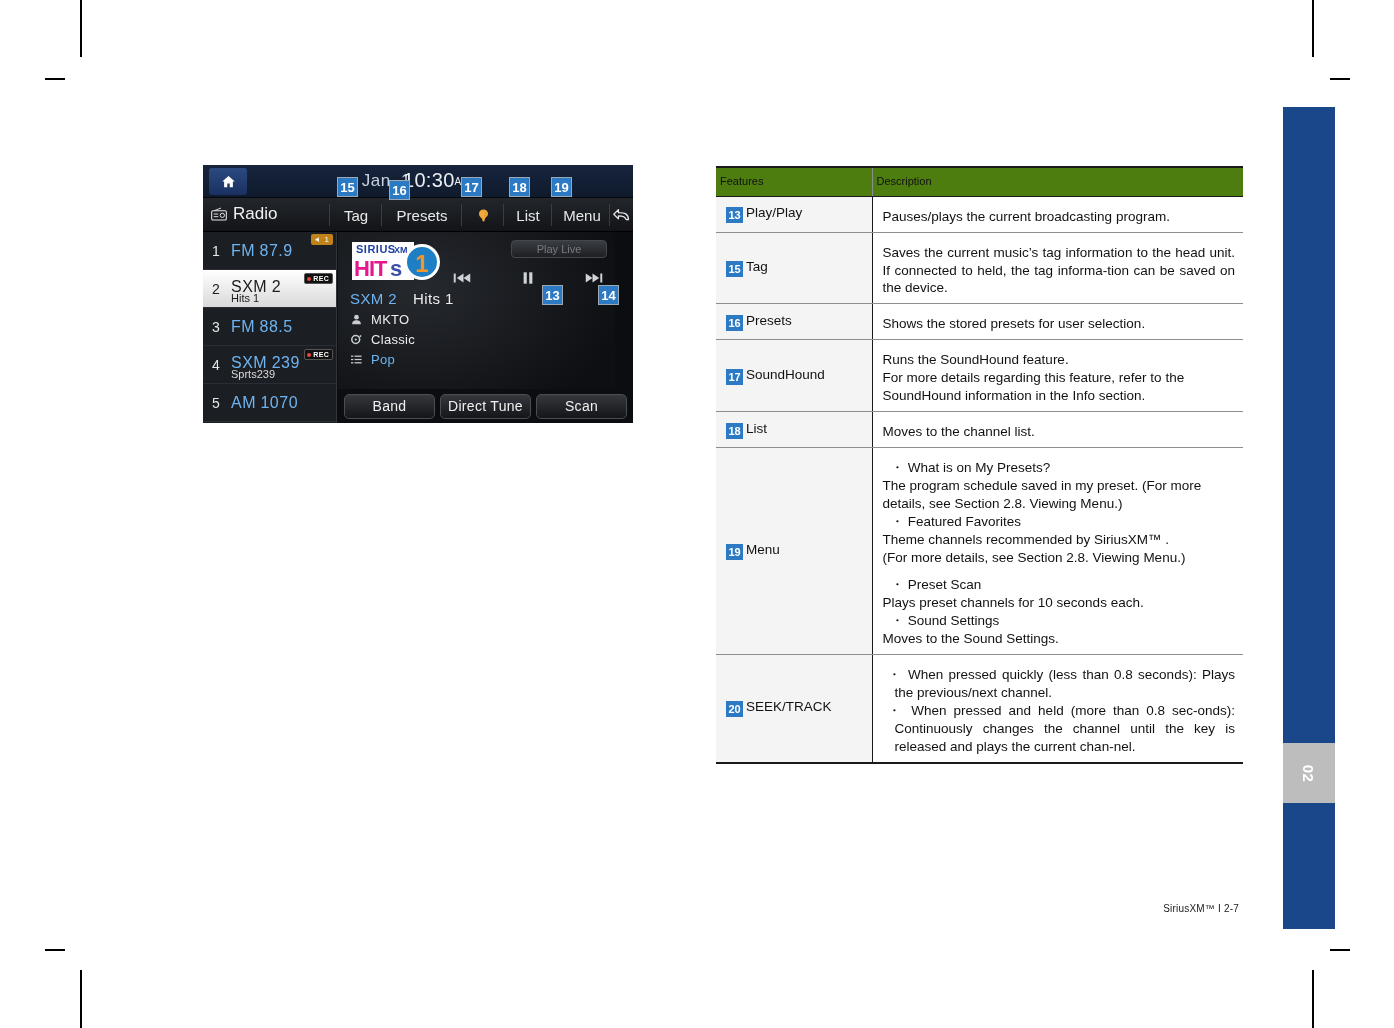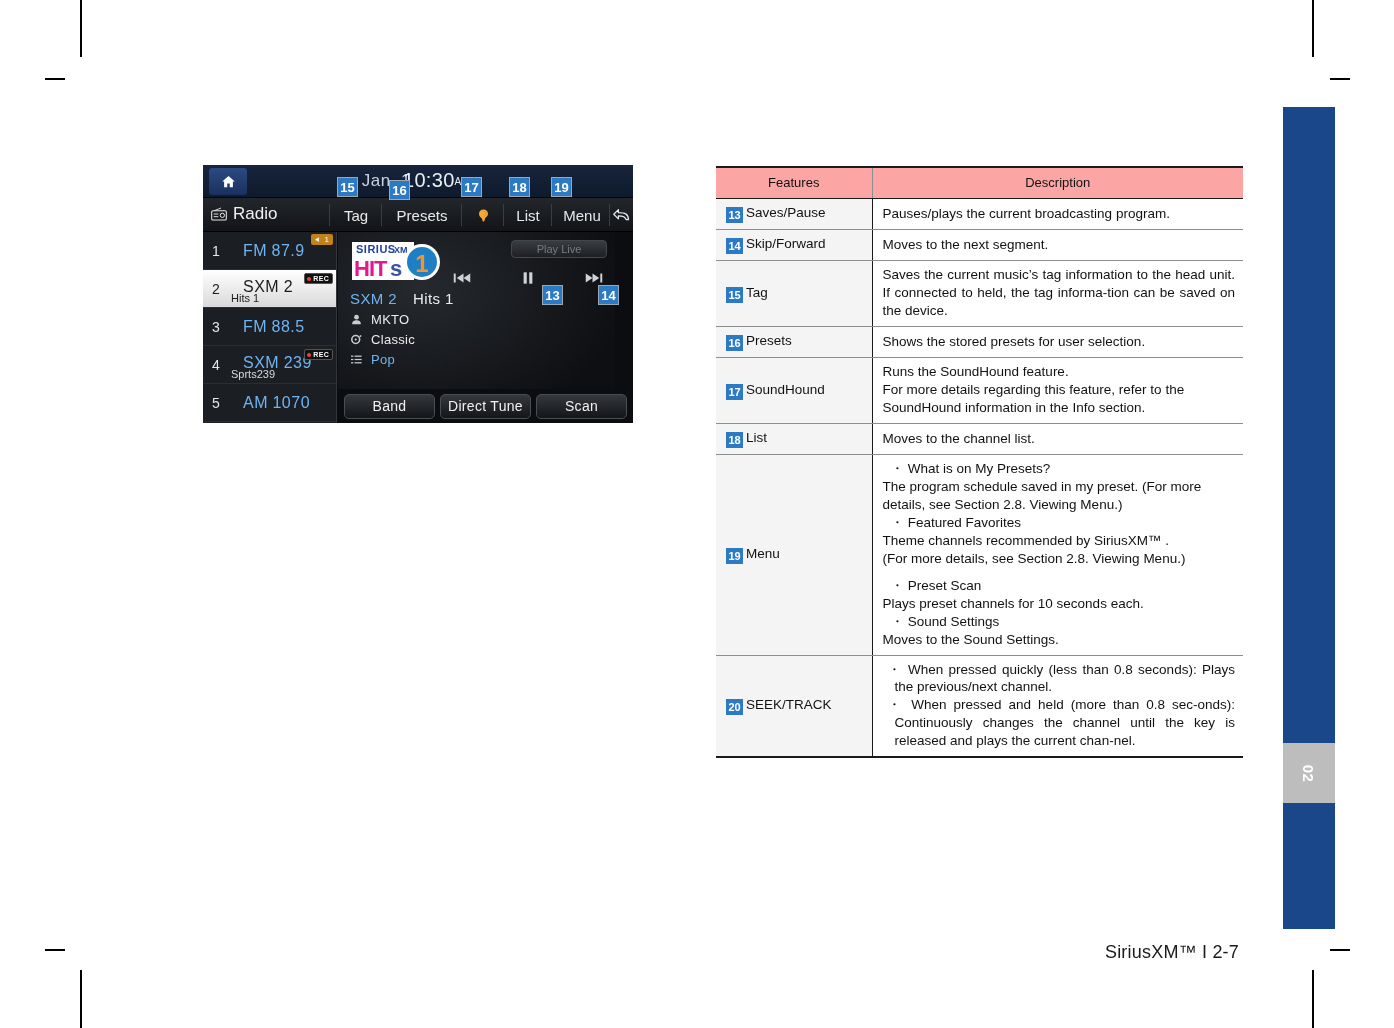--- a/index.html
+++ b/index.html
@@ -24,22 +24,22 @@
     background:#bdbdbd;
     display:flex; align-items:center; justify-content:center;
   }
   .side-tab-chapter span {
     transform: rotate(90deg);
     color:#ffffff; font-size:15px; font-weight:600; letter-spacing:0.5px;
   }
 
   
   .footer {
-    position:absolute; right:155px; top:942px;
-    font-size:18px; color:#1a1a1a; letter-spacing:0.2px;
+    position:absolute; right:155px; top:903px;
+    font-size:10px; color:#1a1a1a; letter-spacing:0.2px;
   }
 
   
   .hu {
     position:absolute; left:203px; top:165px; width:430px; height:258px;
     background:#0b0d10; overflow:hidden;
     font-family:"Liberation Sans", sans-serif;
   }
   
   .hu-status {
@@ -89,21 +89,21 @@
     border-right:1px solid #32363d;
   }
   .hu-row {
     position:relative; height:38px; border-bottom:1px solid #2a2d33;
     display:flex; align-items:center;
   }
   .hu-row .num {
     position:absolute; left:9px; top:50%; transform:translateY(-50%);
     color:#e6e6e6; font-size:14px;
   }
-  .hu-row .main { position:absolute; left:40px; top:50%; transform:translateY(-50%); }
+  .hu-row .main { position:absolute; left:28px; top:50%; transform:translateY(-50%); }
   .hu-row .main.two { top:8px; transform:none; }
   .hu-row .freq { color:#6fb4f0; font-size:16px; font-weight:500; letter-spacing:.5px; }
   .hu-row .freq-w { color:#f0f0f0; }
   .hu-row .sub { position:absolute; left:28px; top:22px; color:#dadada; font-size:11px; }
   .hu-row.sel {
     background: linear-gradient(180deg,#ffffff 0%,#d9d9d9 100%);
   }
   .hu-row.sel .freq-w, .hu-row.sel .sub { color:#1c1c1c; }
   .badge-rec {
     position:absolute; right:3px; top:3px; background:#111; border:1px solid #555;
@@ -189,35 +189,35 @@
     border-bottom:2px solid #1a1a1a;
   }
   .tbl table { border-collapse:collapse; width:100%; table-layout:fixed; }
   .tbl col.c1 { width:156px; }
   .tbl th, .tbl td {
     border-bottom:1px solid #8d8d8d;
     vertical-align:middle;
     font-size:13.5px; color:#121212; line-height:1.33;
   }
   .tbl thead th {
-    background:#fca5a5;
-    text-align:center;
+    background:#4d7c0f;
+    text-align:left;
     font-weight:normal;
-    font-size:13px;
+    font-size:11px;
     padding:6px 4px 7px;
     border-bottom:1px solid #1a1a1a;
   }
   .tbl thead th.c-feat { border-right:1px solid #8d8d8d; }
   .tbl td.feat {
     background:#f4f4f4;
     padding:5px 6px 6px 10px;
     border-right:1px solid #1a1a1a;
     white-space:nowrap;
   }
-  .tbl td.desc { background:#ffffff; padding:5px 8px 6px 10px; }
+  .tbl td.desc { background:#ffffff; padding:11px 8px 6px 10px; }
   .tbl tr:last-child td { border-bottom:none; }
   .fbadge {
     display:inline-block; min-width:17px; height:16px;
     background:#2d7ac4; color:#fff;
     font-size:11px; font-weight:bold; line-height:16px;
     text-align:center; padding:0 1px;
     margin-right:3px; vertical-align:-2px;
   }
   .desc-line { display:block; }
   .desc-line.bullet { padding-left:7px; text-indent:-7px; }
@@ -485,35 +485,27 @@
         </colgroup>
       <thead>
         <tr>
           <th class="c-feat">Features</th>
           <th>Description</th>
         </tr>
       </thead>
       <tbody>
         <tr>
           <td class="feat">
-            <span class="fbadge">13</span><span>Saves/Pause</span>
+            <span class="fbadge">13</span><span>Play/Play</span>
           </td>
           <td class="desc">
             <span class="desc-line">Pauses/plays the current broadcasting program.</span>
           </td>
         </tr>
 
-        <tr>
-          <td class="feat">
-            <span class="fbadge">14</span><span>Skip/Forward</span>
-          </td>
-          <td class="desc">
-            <span class="desc-line">Moves to the next segment.</span>
-          </td>
-        </tr>
 
         <tr>
           <td class="feat">
             <span class="fbadge">15</span><span>Tag</span>
           </td>
           <td class="desc j">
             <span class="desc-line">Saves the current music’s tag information to the head unit. If connected to held, the tag informa-tion can be saved on the device.</span>
           </td>
         </tr>
 

